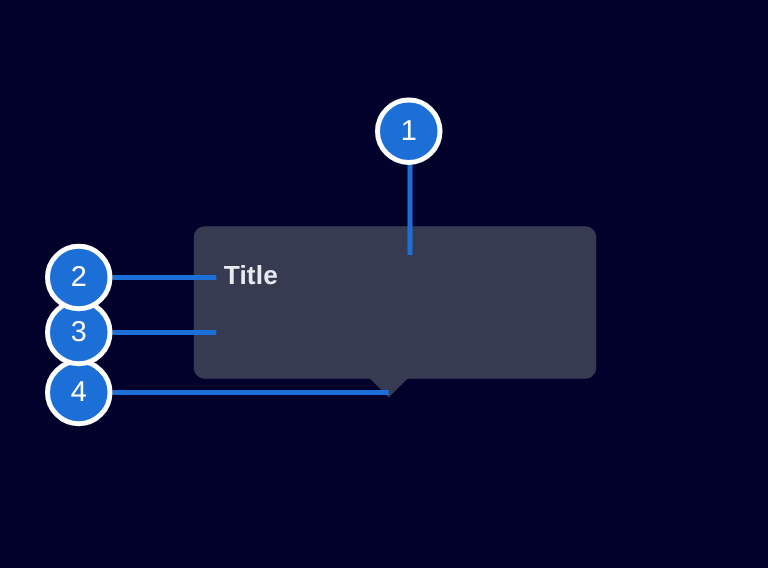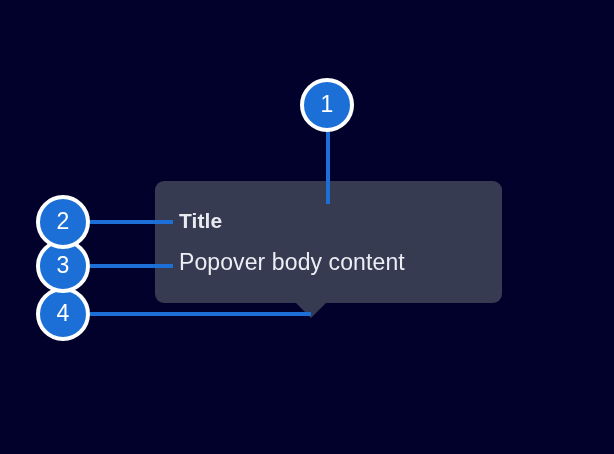--- a/index.html
+++ b/index.html
@@ -19,21 +19,21 @@
     width: 614px;
     height: 454px;
     background: #02012b;
   }
 
   
   .popover {
     position: absolute;
     left: 155px;
     top: 181px;
-    width: 347px;
+    width: 322px;
     height: 122px;
     background: #373b52;
     border-radius: 9px;
     box-sizing: border-box;
   }
 
   .popover-title {
     position: absolute;
     left: 24px;
     top: 28px;
@@ -140,21 +140,20 @@
 
 <div id="stage">
 
   <div class="leader" id="leader-1"></div>
   <div class="leader" id="leader-2"></div>
   <div class="leader" id="leader-3"></div>
   <div class="leader" id="leader-4"></div>
 
   <div class="popover">
     <div class="popover-title">Title</div>
-    <div class="popover-body">Popover body content</div>
   </div>
   <div class="popover-arrow"></div>
 
   <div class="marker" id="marker-1">
     <span class="marker-num">1</span>
   </div>
   <div class="marker" id="marker-2">
     <span class="marker-num">2</span>
   </div>
   <div class="marker" id="marker-3">

